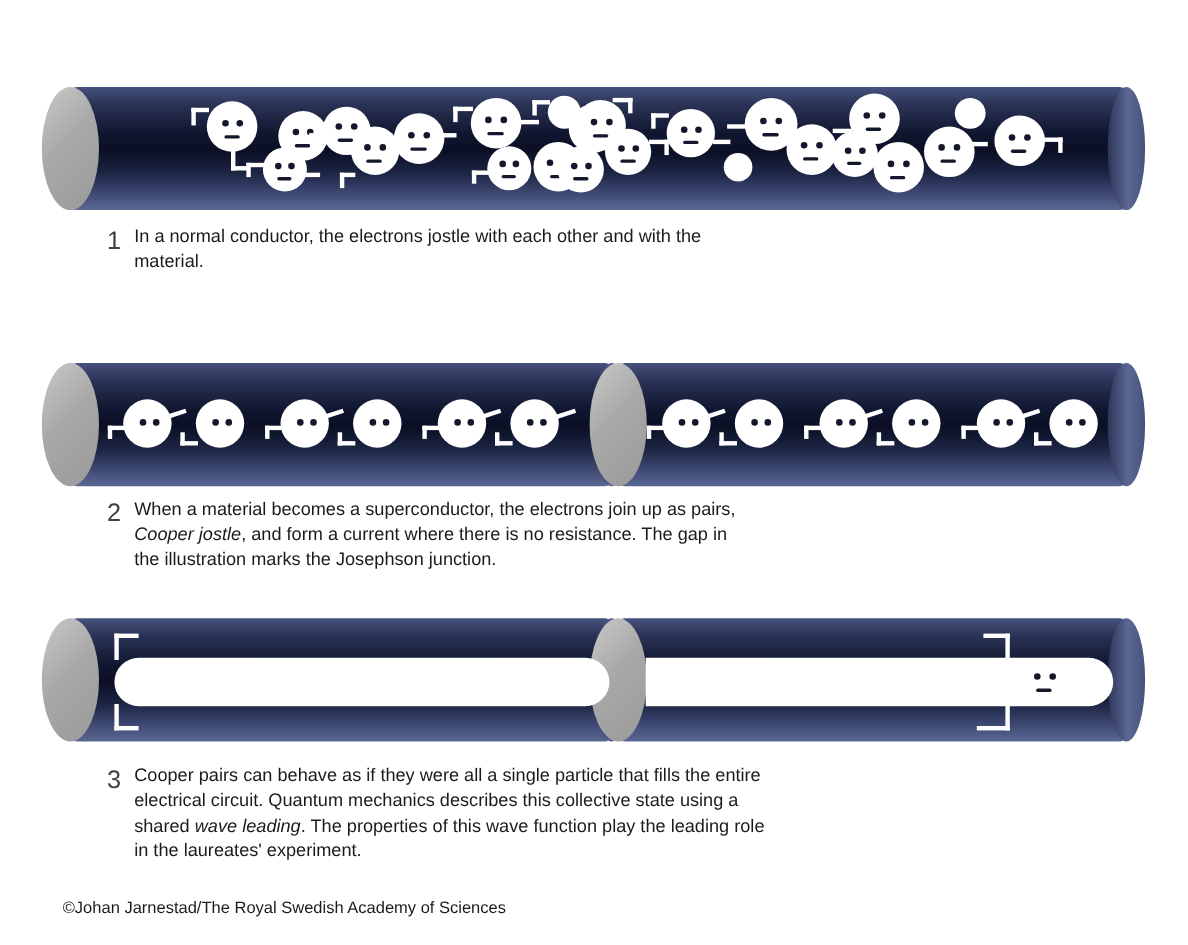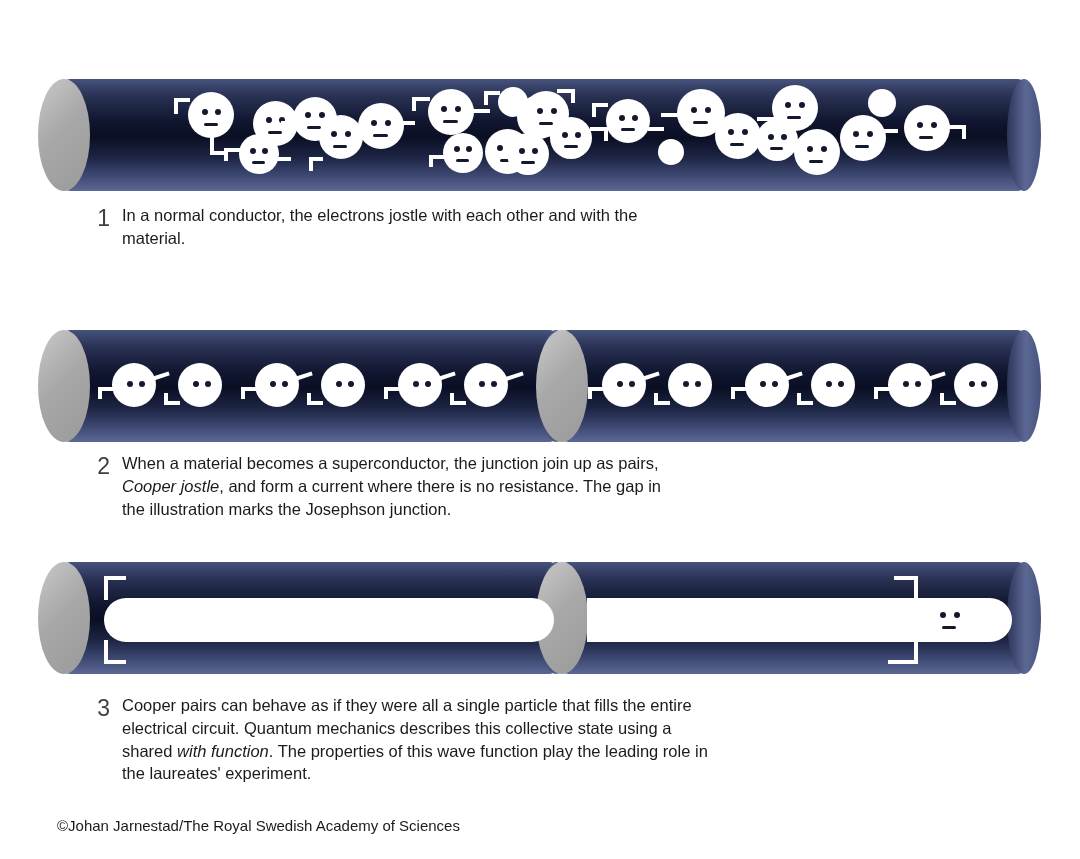--- a/index.html
+++ b/index.html
@@ -399,21 +399,21 @@
     <div class="eye" style="left:15px; top:18px;"></div>
     <div class="eye" style="left:27px; top:18px;"></div>
     <div class="limb" style="left:-14px; top:38px; width:16px; height:4px;"></div>
     <div class="limb" style="left:-14px; top:30px; width:4px; height:12px;"></div>
   </div>
 </div>
 
 <div class="caption" style="left:80px; top:452px;">
   <div class="caption-num">2</div>
   <div class="caption-text">
-    <span>When a material becomes a superconductor, the junction join up as pairs, </span><em>Cooper jostle</em><span>, and form a current where there is no resistance. The gap in the illustration marks the Josephson junction.</span>
+    <span>When a material becomes a superconductor, the electrons join up as pairs, </span><em>Cooper jostle</em><span>, and form a current where there is no resistance. The gap in the illustration marks the Josephson junction.</span>
   </div>
 </div>
 
 <div class="panel" style="left:42px; top:562px; width:965px; height:112px;">
 
   <div class="tube" style="left:22px; top:0; width:492px; height:112px;">
     <div class="tube-body"></div>
     <div class="tube-right-cap"></div>
     <div class="tube-left-cap"></div>
   </div>
@@ -438,17 +438,17 @@
 
   <div class="limb" style="left:872px; top:14px; width:4px; height:24px;"></div>
   <div class="limb" style="left:852px; top:14px; width:24px; height:4px;"></div>
   <div class="limb" style="left:872px; top:78px; width:4px; height:24px;"></div>
   <div class="limb" style="left:846px; top:98px; width:30px; height:4px;"></div>
 </div>
 
 <div class="caption" style="left:80px; top:694px;">
   <div class="caption-num">3</div>
   <div class="caption-text" style="max-width:590px;">
-    <span>Cooper pairs can behave as if they were all a single particle that fills the entire electrical circuit. Quantum mechanics describes this collective state using a shared </span><em>with function</em><span>. The properties of this wave function play the leading role in the laureates' experiment.</span>
+    <span>Cooper pairs can behave as if they were all a single particle that fills the entire electrical circuit. Quantum mechanics describes this collective state using a shared </span><em>wave leading</em><span>. The properties of this wave function play the leading role in the laureates' experiment.</span>
   </div>
 </div>
 
 <div class="credit">©Johan Jarnestad/The Royal Swedish Academy of Sciences</div>
 
 </body></html>

